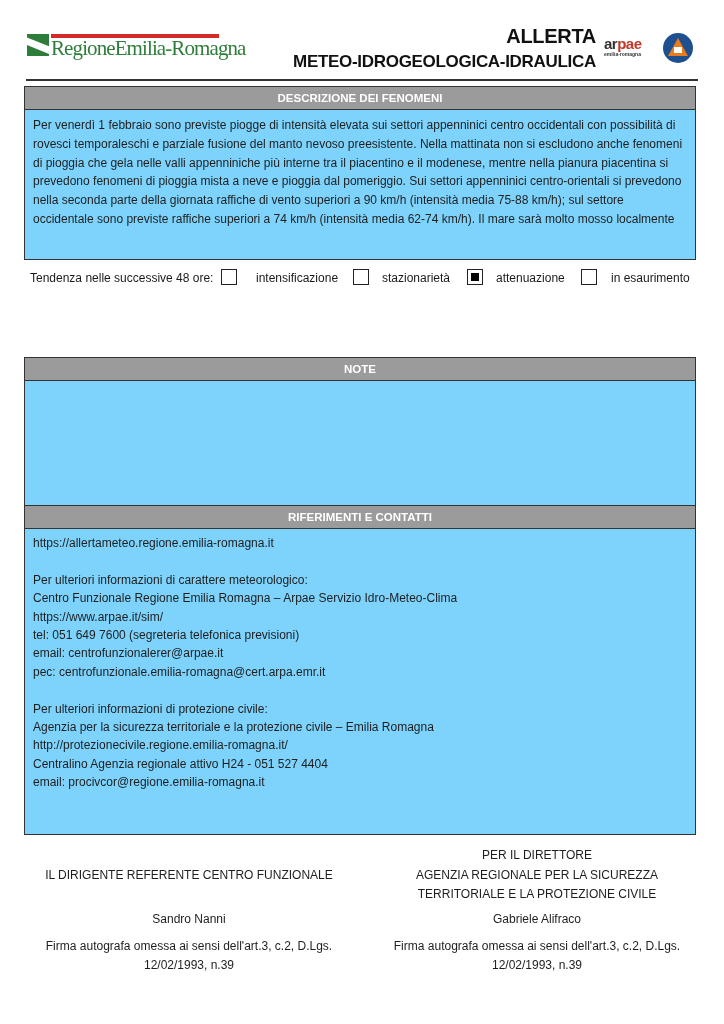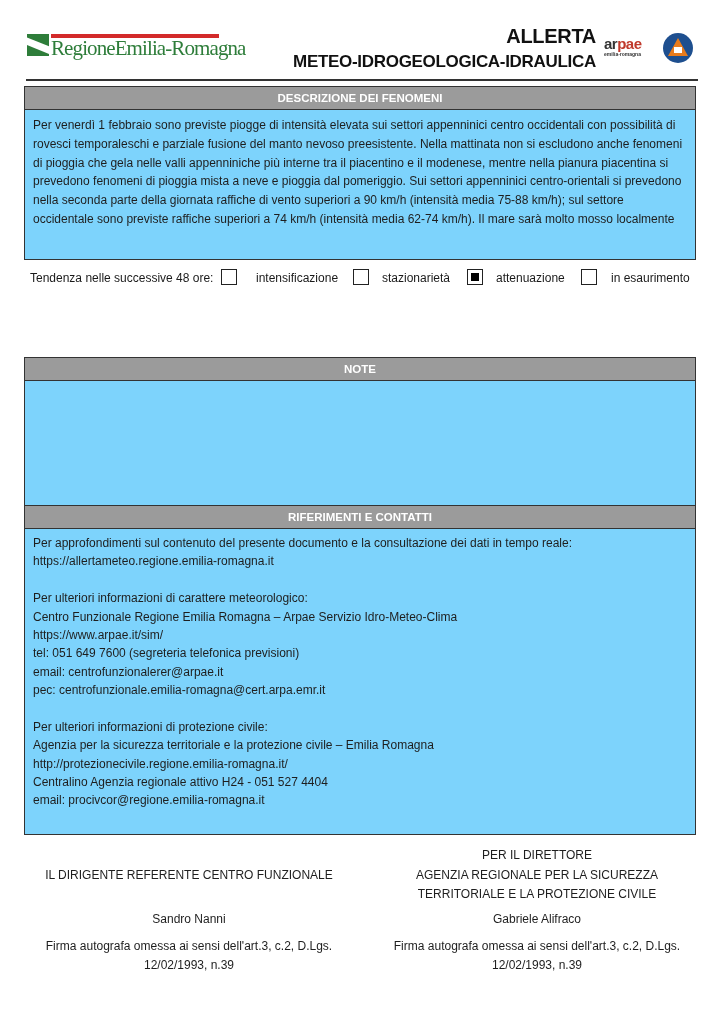--- a/index.html
+++ b/index.html
@@ -103,21 +103,20 @@
 </div>
 
 <div class="abs section sec-note">
   <div class="head">NOTE</div>
   <div class="body"></div>
 </div>
 
 <div class="abs section sec-ref">
   <div class="head">RIFERIMENTI E CONTATTI</div>
   <div class="body">
-    <div class="line">Per approfondimenti sul contenuto del presente documento e la consultazione dei dati in tempo reale:</div>
     <div class="line">https://allertameteo.regione.emilia-romagna.it</div>
     <div class="blank"></div>
     <div class="line">Per ulteriori informazioni di carattere meteorologico:</div>
     <div class="line">Centro Funzionale Regione Emilia Romagna – Arpae Servizio Idro-Meteo-Clima</div>
     <div class="line">https://www.arpae.it/sim/</div>
     <div class="line">tel: 051 649 7600 (segreteria telefonica previsioni)</div>
     <div class="line">email:  centrofunzionalerer@arpae.it</div>
     <div class="line">pec:     centrofunzionale.emilia-romagna@cert.arpa.emr.it</div>
     <div class="blank"></div>
     <div class="line">Per ulteriori informazioni di protezione civile:</div>

